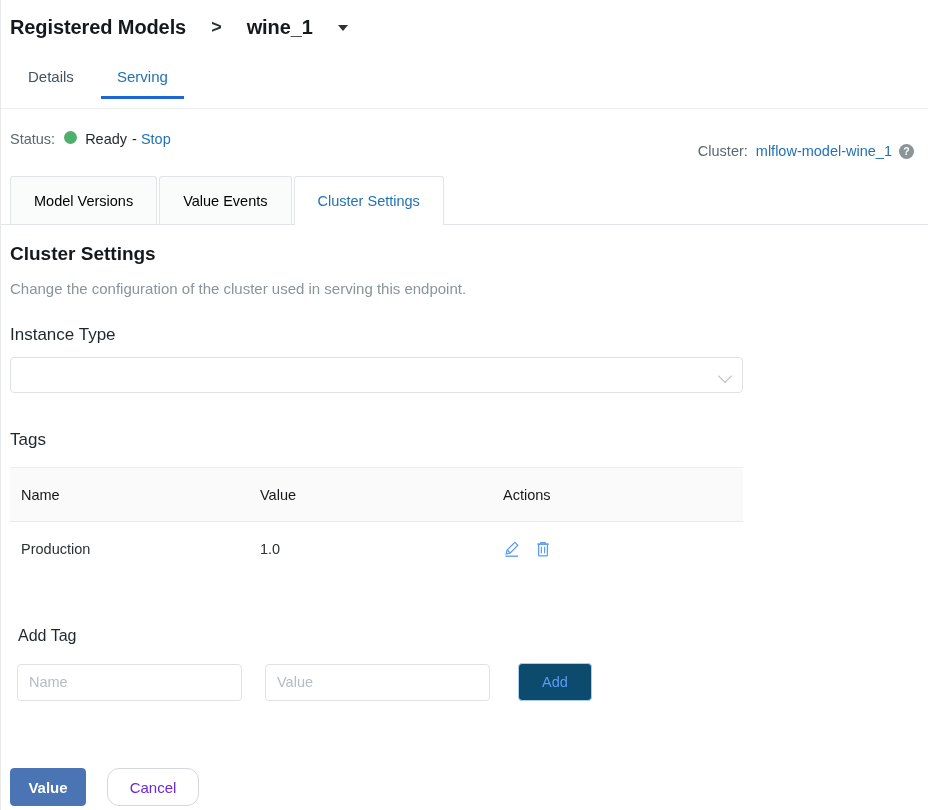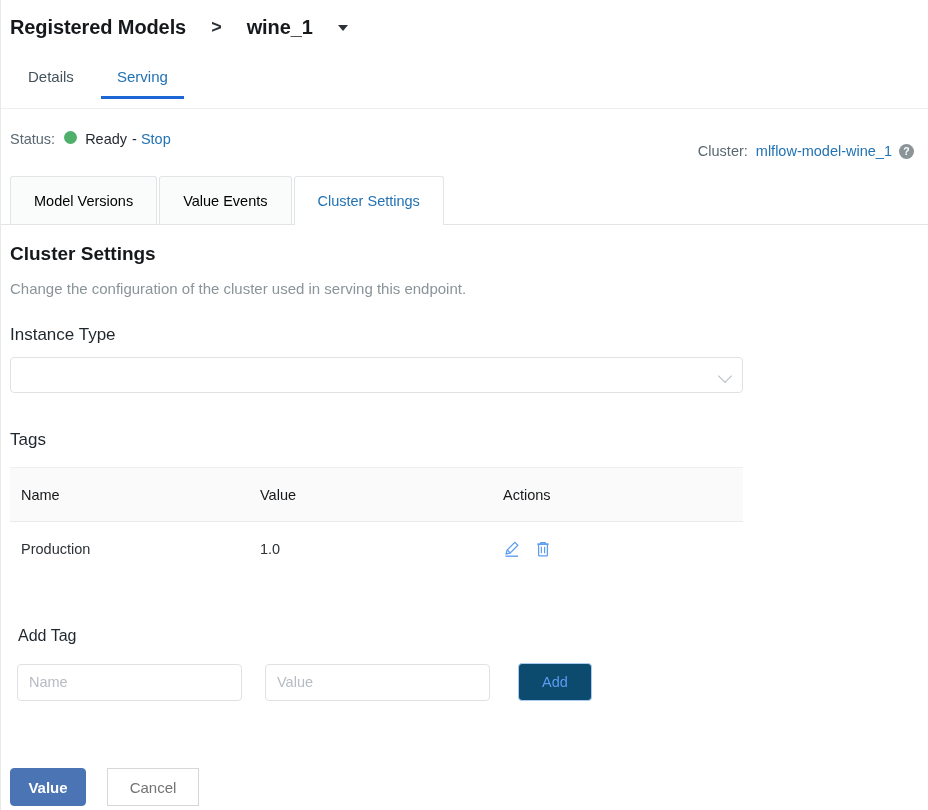--- a/index.html
+++ b/index.html
@@ -335,22 +335,22 @@
     font-size: 15px;
     font-weight: bold;
     font-family: "Liberation Sans", sans-serif;
     cursor: pointer;
   }
   .btn-cancel {
     width: 92px;
     height: 38px;
     background: #ffffff;
     border: 1px solid #d4d8db;
-    border-radius: 0;
-    color: #737373;
+    border-radius: 12px;
+    color: #6d28d9;
     font-size: 15px;
     font-family: "Liberation Sans", sans-serif;
     cursor: pointer;
     margin-left: 21px;
   }
 </style>
 </head>
 <body>
 
 <div class="page">

